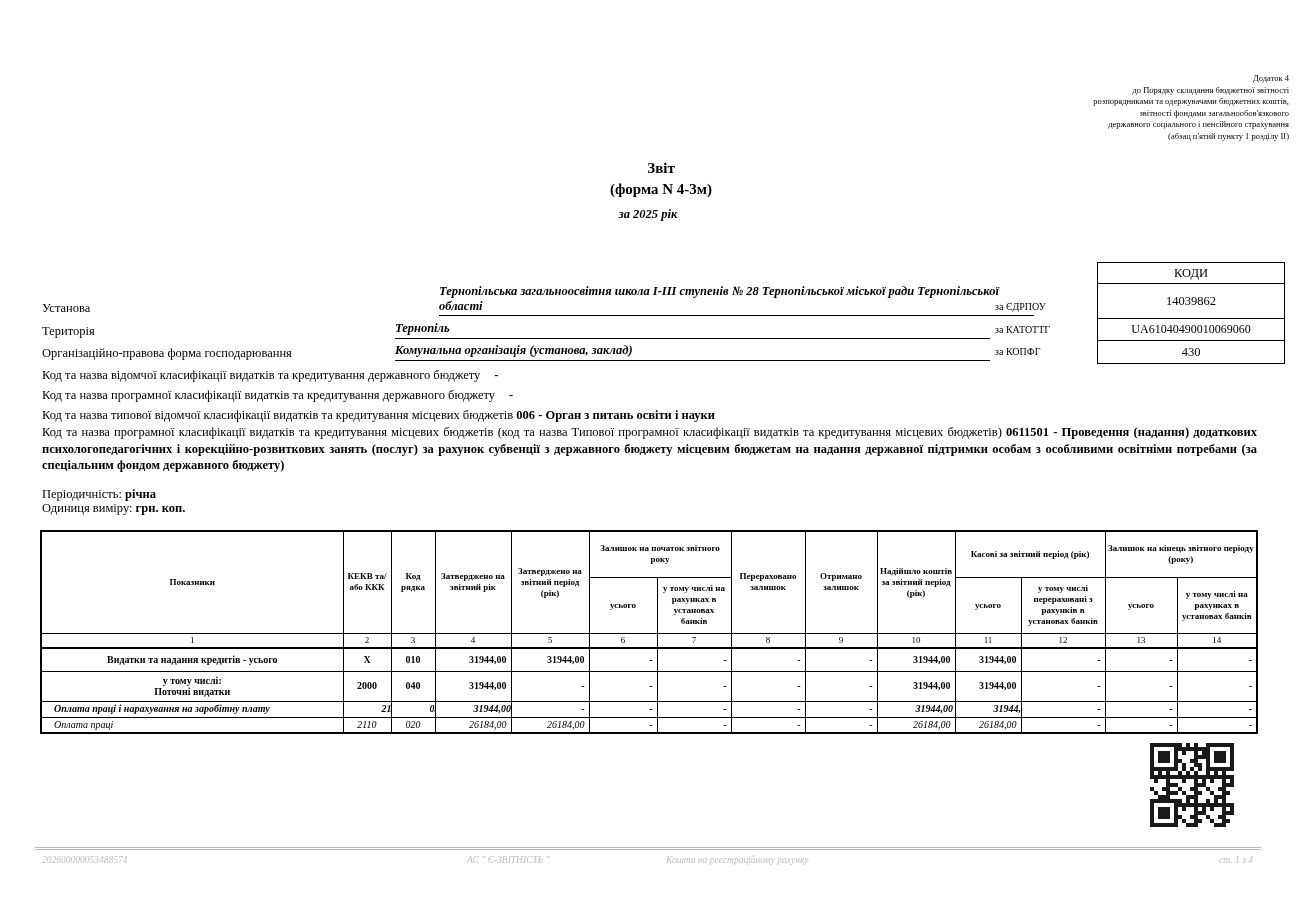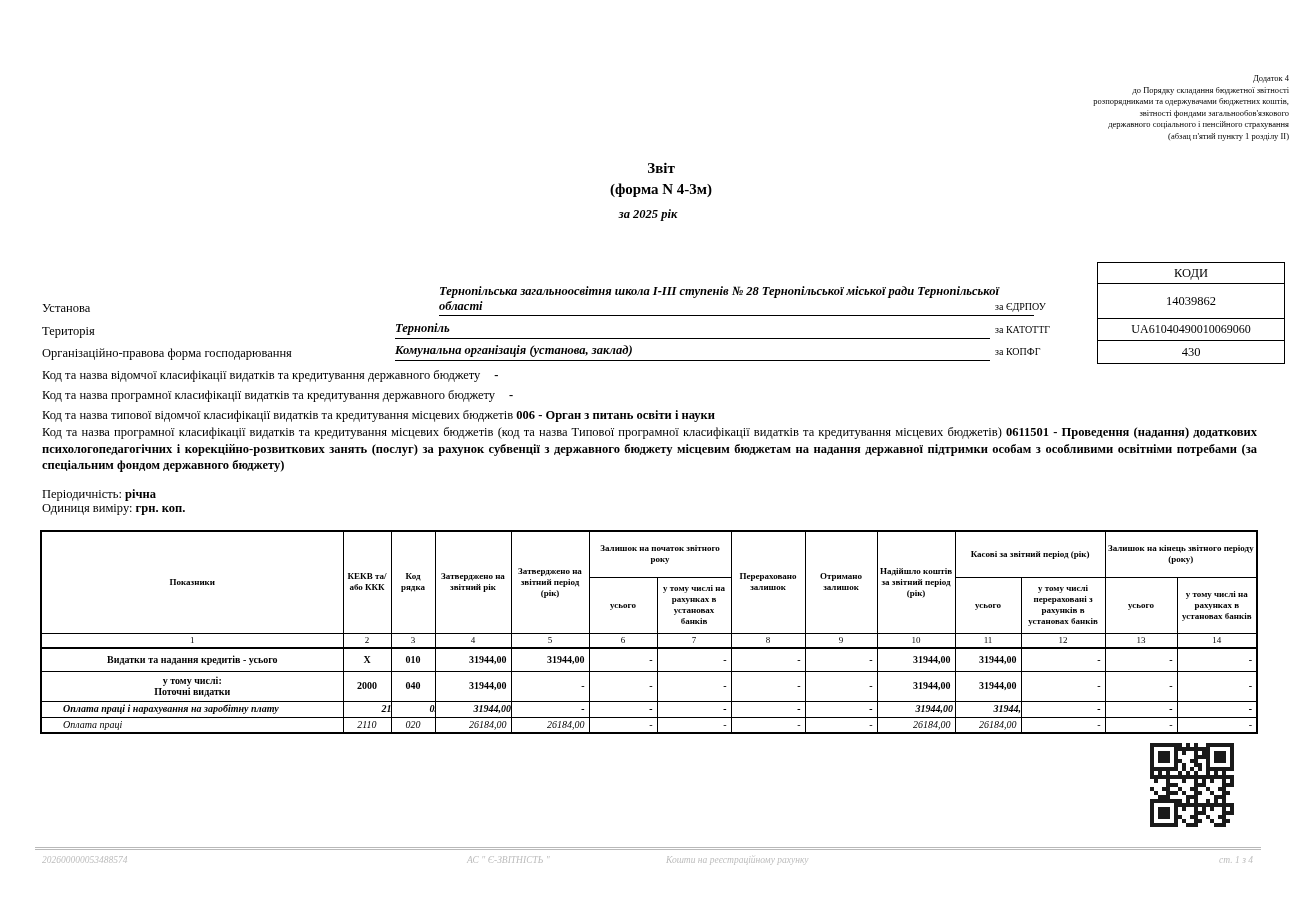--- a/index.html
+++ b/index.html
@@ -37,21 +37,21 @@
   table.report th, table.report td { border:1px solid #000; font-size:9px; padding:1px 2px; text-align:center; vertical-align:middle; overflow:hidden; }
   table.report { border:2px solid #000; }
   table.report th { font-weight:bold; line-height:11px; }
   tr.numbering td { height:15px; font-size:9px; border-bottom:2px solid #000; }
   tr.data td { font-size:10px; line-height:11.5px; }
   tr.data td.num { text-align:right; padding-right:4px; }
   tr.r-bc td { font-weight:bold; }
   tr.r-bc td.name { text-align:center; white-space:pre-line; }
   tr.r-bil td { font-weight:bold; font-style:italic; }
   tr.r-il td { font-style:italic; }
-  tr.r-bil td.name, tr.r-il td.name { text-align:left; padding-left:21px; }
+  tr.r-bil td.name, tr.r-il td.name { text-align:left; padding-left:12px; }
   tr.hrow1 th { height:46px; }
   tr.hrow2 th { height:56px; }
   tr.row-010 td { height:23px; }
   tr.row-020 td { height:30px; }
   tr.row-030 td { height:16px;padding-left:38px; }
   tr.row-040 td { height:16px; }
 
   
   .qr { position:absolute; left:1150px; top:743px; width:84px; height:84px; }
 

